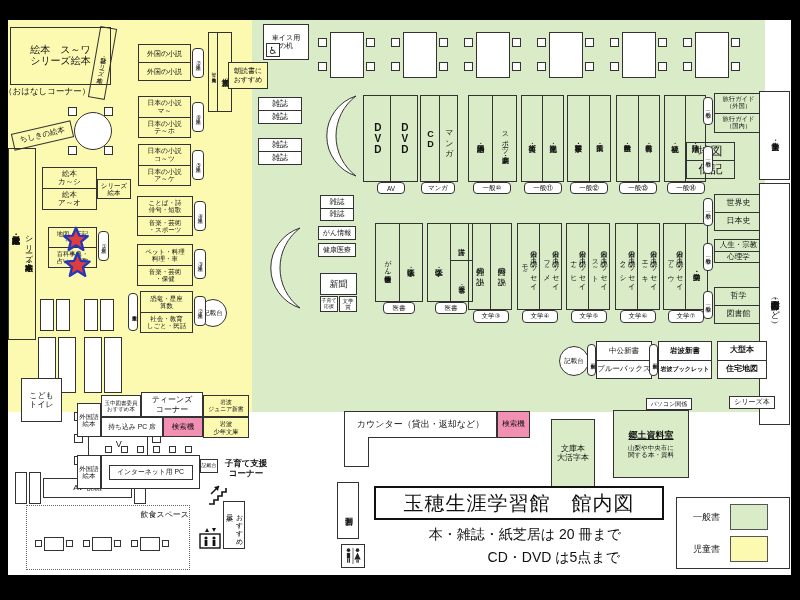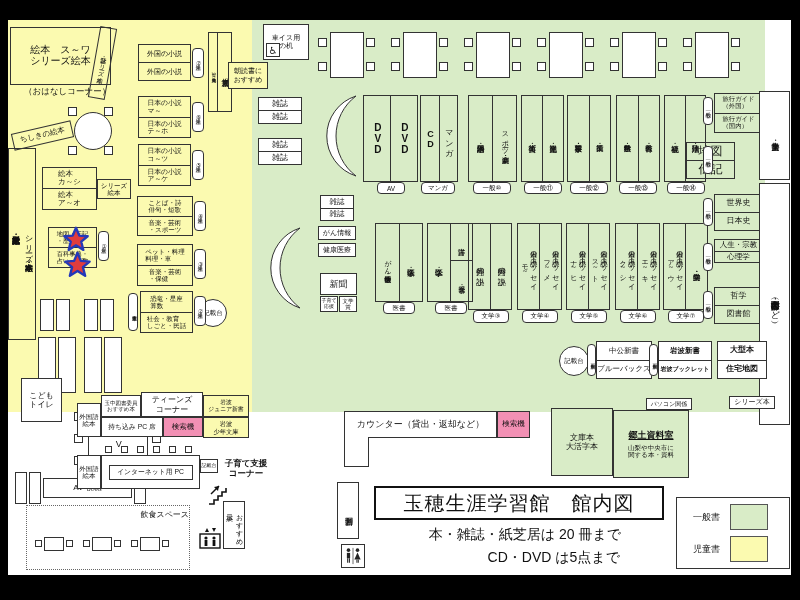--- a/index.html
+++ b/index.html
@@ -7,21 +7,21 @@
     font-family:"Liberation Sans","DejaVu Sans",sans-serif;color:#111;position:relative}
   .abs{position:absolute}
   .map{position:absolute;left:8px;top:20px;width:783px;height:555px;background:#fff}
   .region{position:absolute}
   .bx{position:absolute;border:1px solid #333;display:flex;flex-direction:column}
   .wh{background:#fff}
   .yl{background:#fbfab0}
   .pk{background:#f290b4}
   .gr{background:#d9ecc7}
   .rows>.row{flex:1;display:flex;align-items:center;justify-content:center;
-    white-space:pre-line;line-height:1.08}
+    text-align:center;white-space:pre-line;line-height:1.08}
   .rows>.row + .row{border-top:1px solid #333}
   .vpair{position:absolute;border:1px solid #333;display:flex;flex-direction:row}
   .vcell{flex:1;display:flex;align-items:center;justify-content:center;
     writing-mode:vertical-rl;text-orientation:upright;white-space:pre-line;
     line-height:1.25;padding:2px 0;text-align:center}
   .vcell + .vcell,.vsplit + .vcell,.vcell + .vsplit{border-left:1px solid #333}
   .vsplit{flex:1;display:flex;flex-direction:column}
   .vsplit>.vcell{flex:none;border-left:none!important}
   .vsplit>.vcell + .vcell{border-top:1px solid #333}
   .tab{position:absolute;background:#fff;border:1px solid #333;border-radius:4px;
@@ -50,21 +50,21 @@
 <div class="map">
 
   <div class="region yl" style="left:0;top:0;width:244px;height:392px"></div>
   <div class="region gr" style="left:244px;top:0;width:513px;height:392px"></div>
 </div>
 
 <div class="bx rows" style="left:10px;top:27px;width:101px;height:58px;font-size:10px">
   <div class="row">絵本　ス～ワ
 シリーズ絵本</div>
 </div>
-<div class="lbl" style="left:24px;top:87px;width:112px;font-size:8.5px">（おはなしコーナー）</div>
+<div class="lbl" style="left:4px;top:87px;width:112px;font-size:8.5px">（おはなしコーナー）</div>
 <div class="bx" style="left:94px;top:27px;width:17px;height:72px;transform:rotate(10deg)">
   <div class="vtext" style="width:100%;height:100%;font-size:6px">昔話・シリーズ絵本</div>
 </div>
 <div class="bx cnt" style="left:12px;top:127px;width:61px;height:17px;transform:rotate(-13deg);font-size:7.5px">ちしきの絵本</div>
 
 <div class="chair" style="left:68px;top:107px"></div>
 <div class="chair" style="left:104px;top:107px"></div>
 <div class="chair" style="left:68px;top:146px"></div>
 <div class="chair" style="left:104px;top:146px"></div>
 <div class="abs" style="left:74px;top:112px;width:38px;height:38px;border:1px solid #333;border-radius:50%;background:#fff"></div>
@@ -364,21 +364,21 @@
   <div class="row">大型本</div>
   <div class="row">住宅地図</div>
 </div>
 <div class="bx wh cnt" style="left:646px;top:398px;width:46px;height:12px;font-size:6px">パソコン関係</div>
 <div class="bx wh cnt" style="left:729px;top:396px;width:46px;height:13px;font-size:7px">シリーズ本</div>
 
 <div class="bx wh cnt" style="left:344px;top:411px;width:153px;height:27px;font-size:9px">カウンター（貸出・返却など）</div>
 <div class="abs" style="left:344px;top:437px;width:25px;height:30px;background:#fff;border:1px solid #333;border-top:none"></div>
 <div class="bx pk cnt" style="left:497px;top:411px;width:33px;height:27px;font-size:7.5px">検索機</div>
 
-<div class="bx gr cnt" style="left:551px;top:408px;width:62px;height:68px;font-size:8px">文庫本
+<div class="bx gr cnt" style="left:551px;top:419px;width:44px;height:68px;font-size:8px">文庫本
 大活字本</div>
 <div class="bx gr" style="left:613px;top:410px;width:76px;height:68px;align-items:center;justify-content:center">
   <div class="lbl" style="position:static;font-size:9px;font-weight:bold;text-decoration:underline;text-align:center">郷土資料室</div>
   <div class="lbl" style="position:static;font-size:6.5px;text-align:center;margin-top:4px">山梨や中央市に
 関する本・資料</div>
 </div>
 
 <div class="bx wh" style="left:337px;top:482px;width:22px;height:57px">
   <div class="vtext" style="width:100%;height:100%;font-size:8px">新刊図書</div>
 </div>

